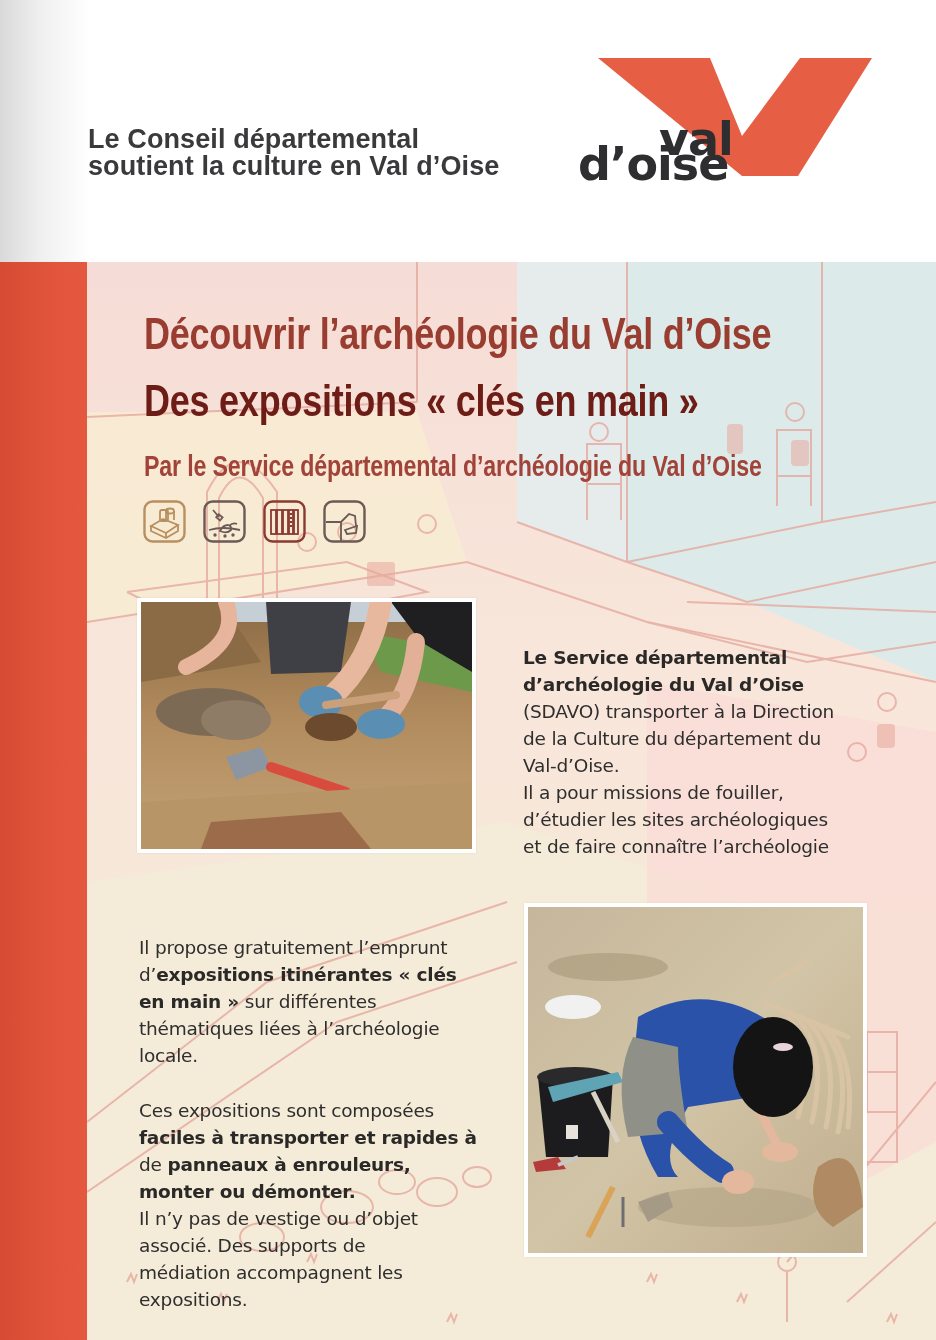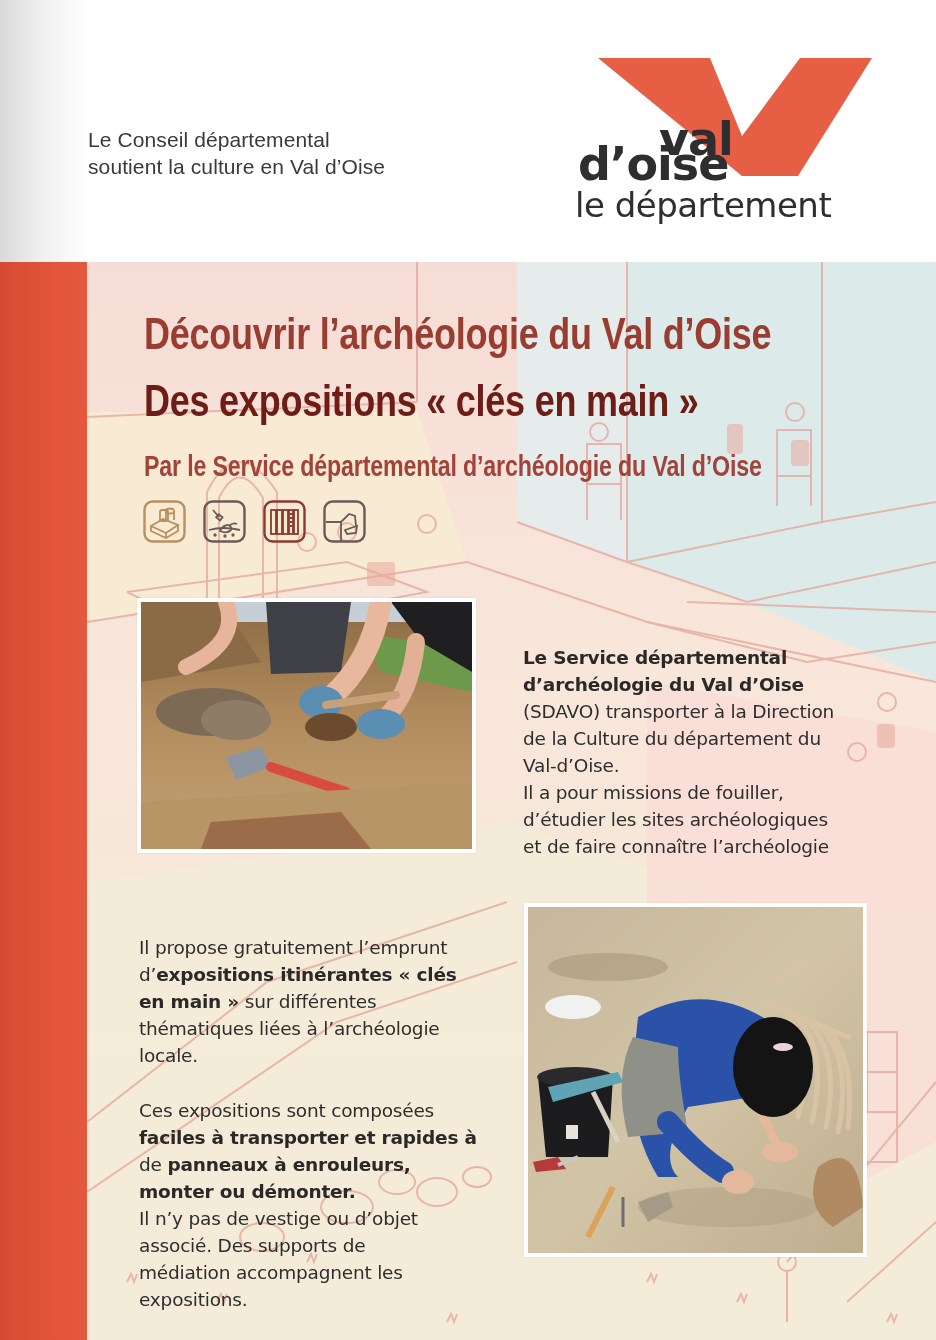--- a/index.html
+++ b/index.html
@@ -7,21 +7,21 @@
   body { position: relative; font-family: "DejaVu Sans", sans-serif; }
 
   
   .header {
     position: absolute; left: 0; top: 0; width: 936px; height: 262px;
     background: linear-gradient(to right, #d9d9d9 0px, #efefef 40px, #ffffff 90px, #ffffff 100%);
   }
   .tagline {
     position: absolute; left: 88px; top: 126px;
     font-family: "Liberation Sans", sans-serif;
-    font-size: 21px; line-height: 27px; color: #3a3a3c; letter-spacing: 0.1px;
+    font-size: 27px; line-height: 27px; color: #3a3a3c; letter-spacing: 0.1px; font-weight: bold;
   }
   .tagline div { white-space: nowrap; }
 
   .logo { position: absolute; left: 570px; top: 56px; width: 310px; height: 170px; }
   .logo-v { position: absolute; left: 0; top: 0; }
   .logo-val, .logo-doise {
     position: absolute; font-family: "DejaVu Sans", sans-serif; font-weight: bold;
     color: #2e2d2f; letter-spacing: -1px; line-height: 1;
   }
   .logo-val { left: 89px; top: 60px; font-size: 46px; text-align: center; }
@@ -78,21 +78,20 @@
     <div>Le Conseil départemental</div>
     <div>soutient la culture en Val d’Oise</div>
   </div>
 
   <div class="logo">
     <svg class="logo-v" width="310" height="130" viewBox="0 0 310 130">
       <polygon points="28,2 140,2 172,80 230,2 302,2 228,120 172,120" fill="#e65f45"></polygon>
     </svg>
     <div class="logo-val">val</div>
     <div class="logo-doise">d’oise</div>
-    <div class="logo-dept">le département</div>
   </div>
 </div>
 
 <div class="red-stripe"></div>
 
 <div class="poster">
 
   <svg class="poster-bg" width="849" height="1078" viewBox="0 0 849 1078">
     <defs>
       <linearGradient id="bgWarm" x1="0" y1="0" x2="0" y2="1">

